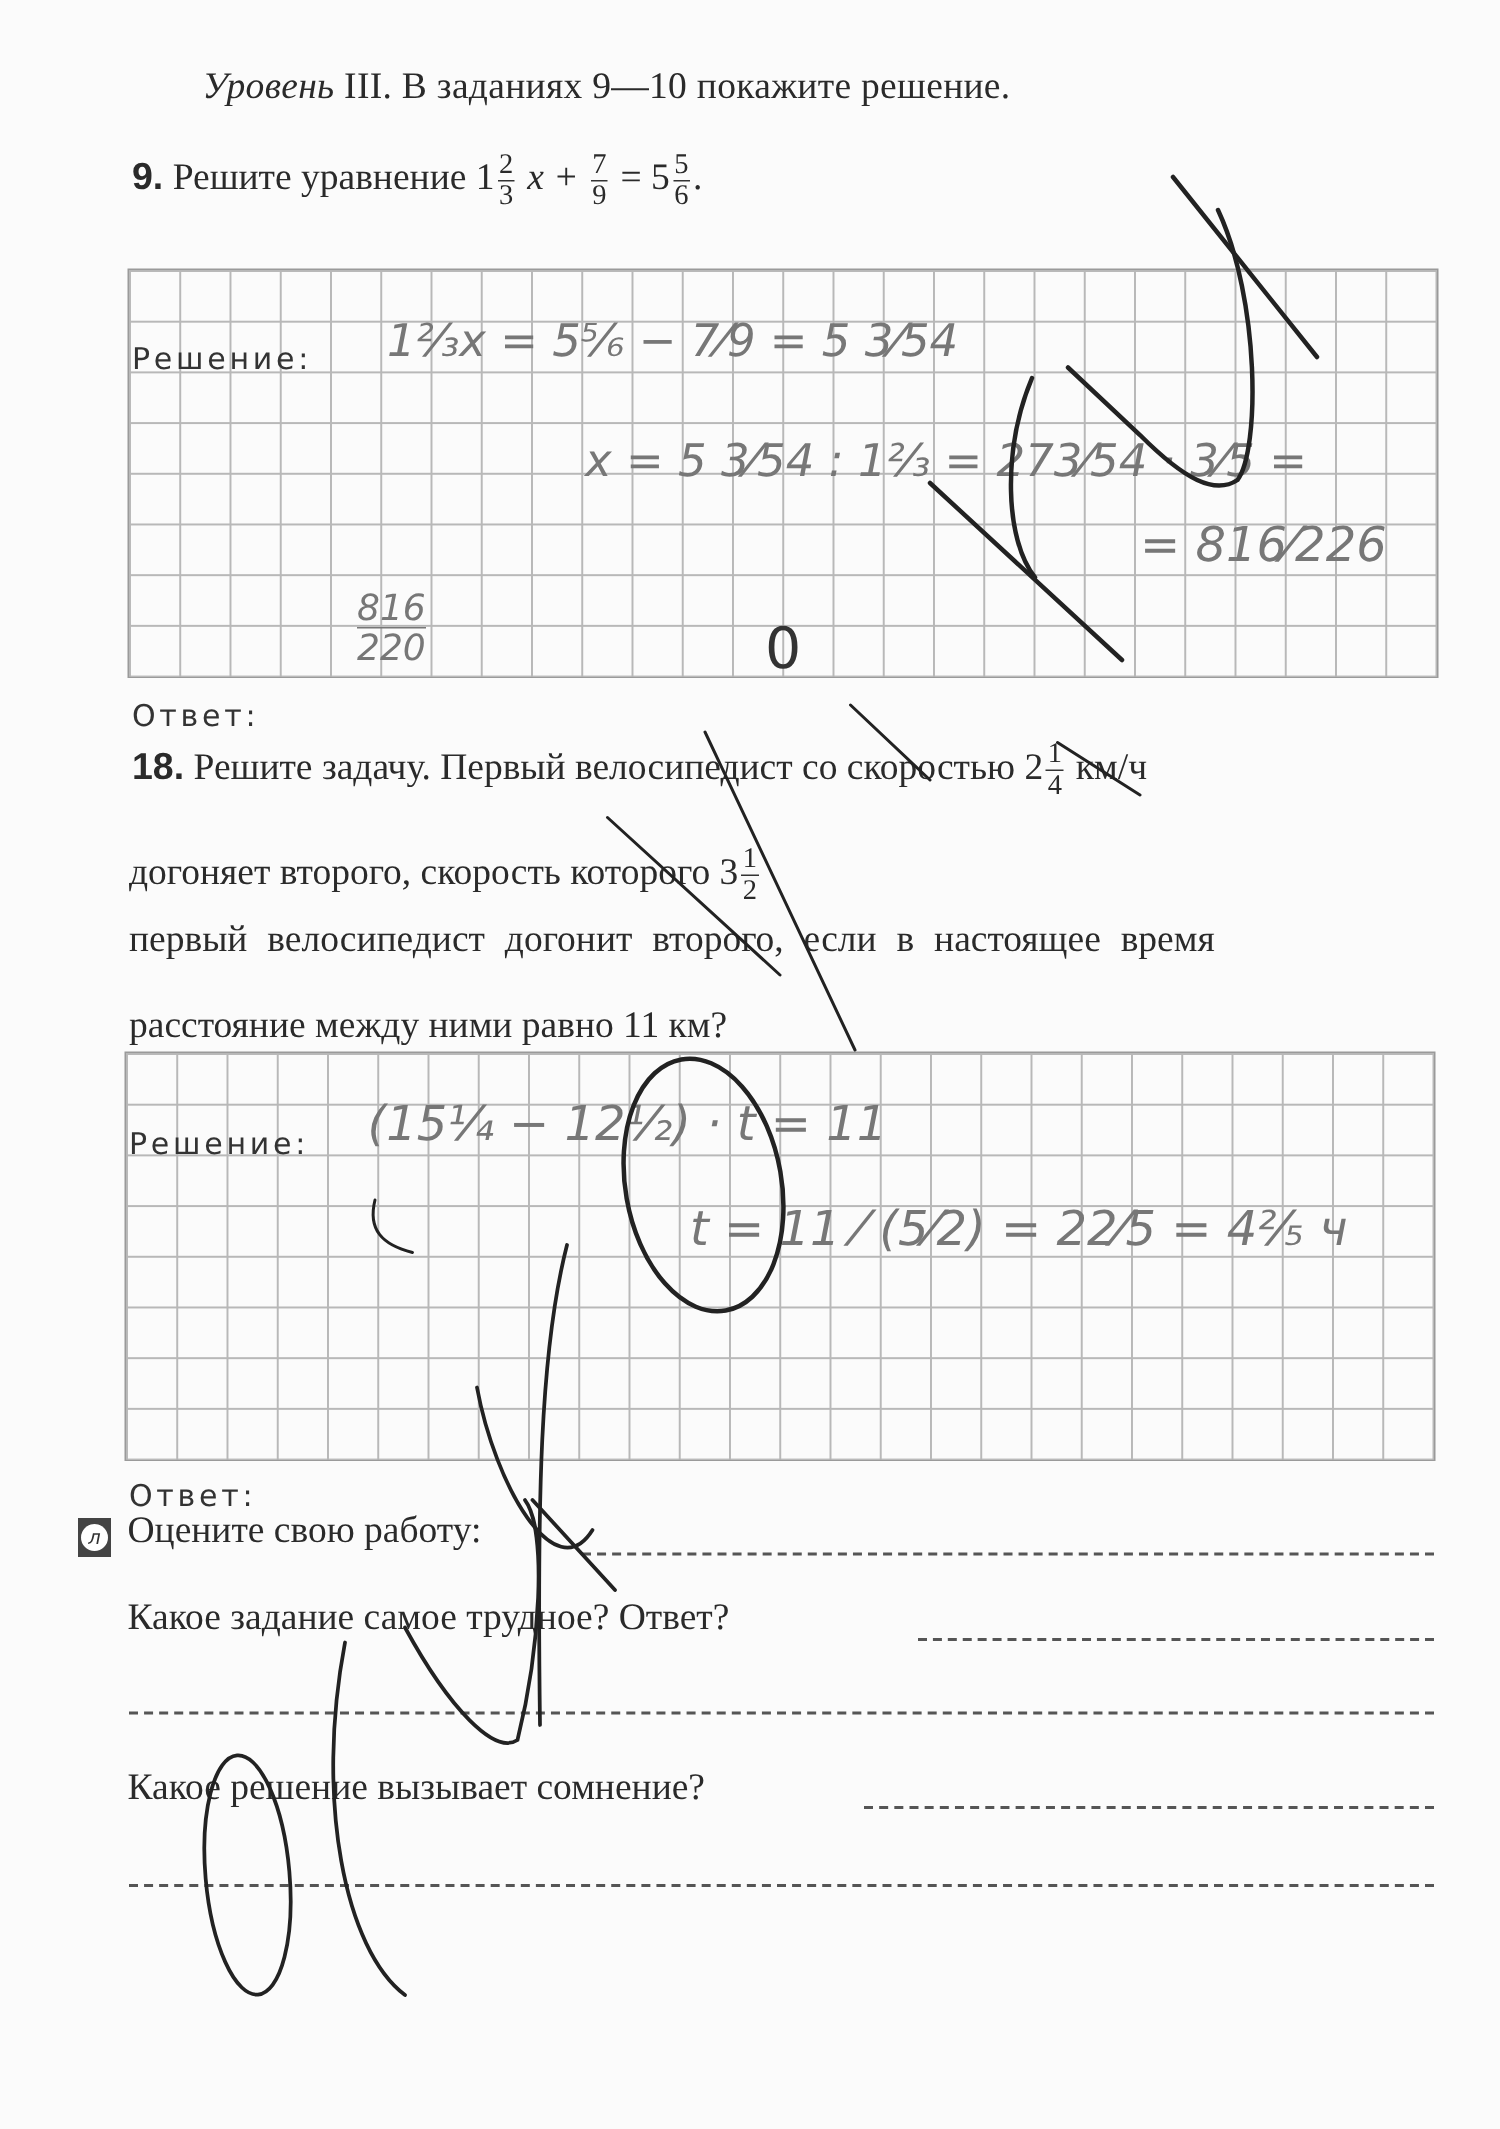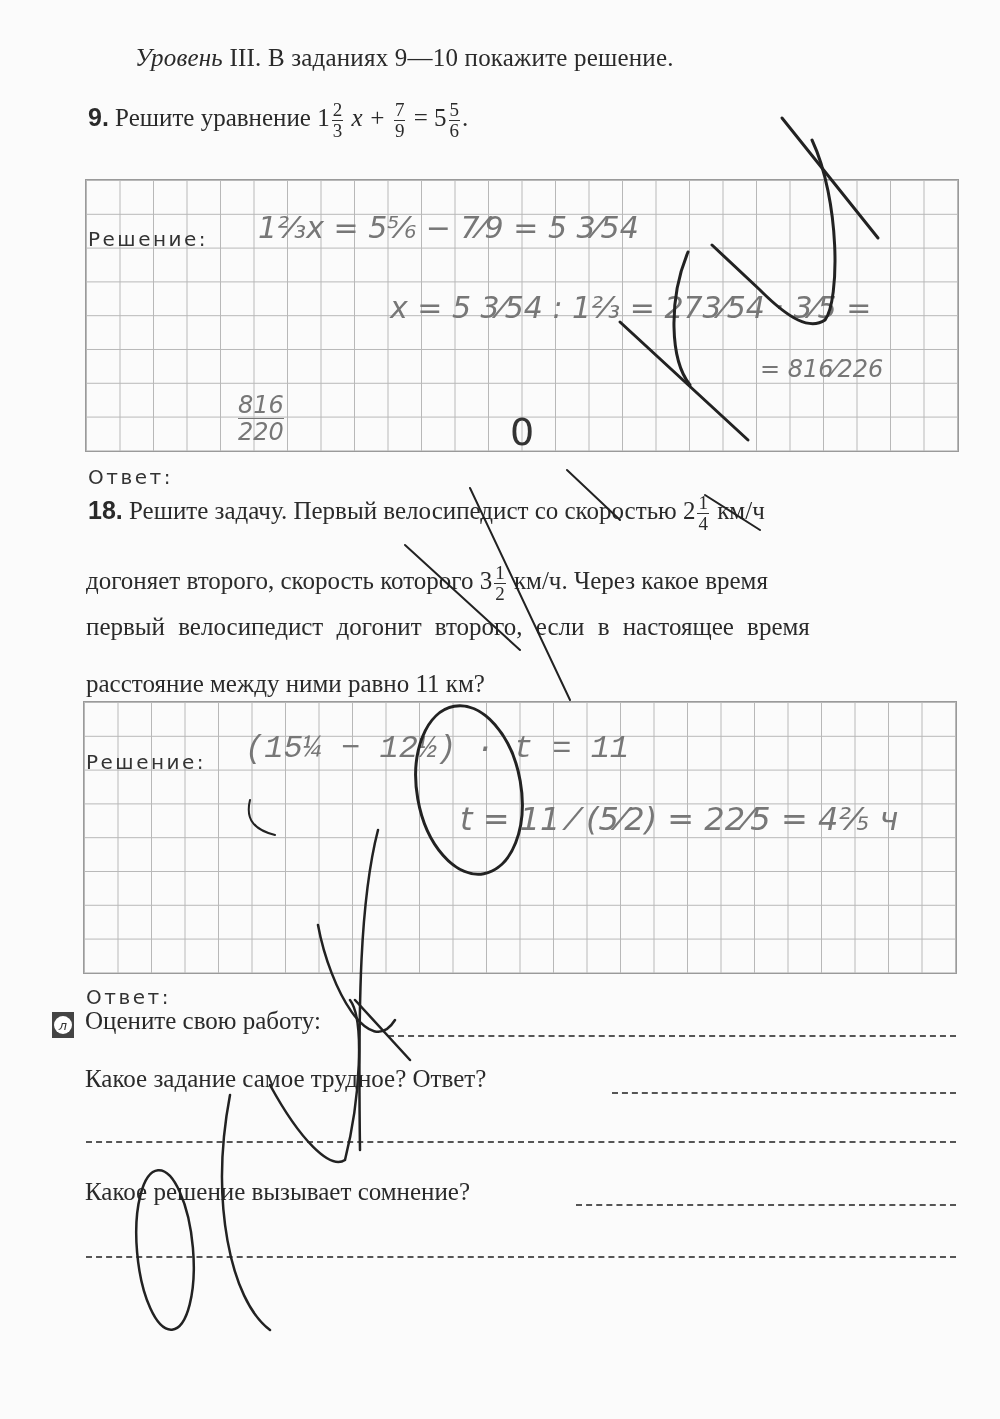--- a/index.html
+++ b/index.html
@@ -55,21 +55,21 @@
       <span class="n">5</span>
       <span>6</span>
     </span><span>.</span>
 </div>
 
 <div class="grid" style="left:85px;top:179px;width:872px;height:271px;"></div>
 <div class="glabel" style="left:88px;top:186px;">Решение:</div>
 <div class="glabel" style="left:88px;top:424px;">Ответ:</div>
 <div class="abs hand" style="left:258px;top:210px;font-size:30px;">1⅔x = 5⅚ − 7⁄9 = 5 3⁄54</div>
 <div class="abs hand" style="left:390px;top:290px;font-size:30px;">x = 5 3⁄54 : 1⅔ = 273⁄54 · 3⁄5 =</div>
-<div class="abs hand" style="left:760px;top:355px;font-size:24px;">= 816⁄226</div>
+<div class="abs hand" style="left:760px;top:344px;font-size:32px;">= 816⁄226</div>
 <div class="abs hand" style="left:238px;top:392px;font-size:24px;line-height:26px;text-align:right;">
   <div style="border-bottom:1.5px solid #777;">816</div>
   <div>220</div>
 </div>
 <div class="abs sans" style="left:510px;top:410px;font-size:38px;color:#333;">0</div>
 
 <div class="abs task-line" style="left:88px;top:493px;">
   <span class="num">18.</span>
   <span>Решите задачу. Первый велосипедист со скоростью</span>
   <span>2</span><span class="frac">
@@ -77,29 +77,28 @@
       <span>4</span>
     </span>
   <span>км/ч</span>
 </div>
 <div class="abs task-line" style="left:86px;top:563px;">
   <span>догоняет второго, скорость которого</span>
   <span>3</span><span class="frac">
       <span class="n">1</span>
       <span>2</span>
     </span>
-  <span>км/ч. Через какое время</span>
 </div>
 <div class="abs task-line" style="left:86px;top:613px;word-spacing:7px;">первый велосипедист догонит второго, если в настоящее время</div>
 <div class="abs task-line" style="left:86px;top:648px;margin-top:22px;">расстояние между ними равно 11 км?</div>
 
 <div class="grid" style="left:83px;top:701px;width:872px;height:271px;"></div>
 <div class="glabel" style="left:86px;top:709px;">Решение:</div>
 <div class="glabel" style="left:86px;top:944px;">Ответ:</div>
-<div class="abs hand" style="left:245px;top:730px;font-size:32px;font-family:Liberation Mono, monospace;">(15¼ − 12½) · t = 11</div>
+<div class="abs hand" style="left:245px;top:730px;font-size:32px;">(15¼ − 12½) · t = 11</div>
 <div class="abs hand" style="left:460px;top:800px;font-size:32px;">t = 11 ⁄ (5⁄2) = 22⁄5 = 4⅖ ч</div>
 
 <div class="badge">
     <span>л</span>
   </div>
 <div class="abs eval-text" style="left:85px;top:1007px;">Оцените свою работу:</div>
 <div class="dash" style="left:388px;top:1035px;width:568px;"></div>
 <div class="abs eval-text" style="left:85px;top:1065px;">Какое задание самое трудное? Ответ?</div>
 <div class="dash" style="left:612px;top:1092px;width:344px;"></div>
 <div class="dash" style="left:86px;top:1141px;width:870px;"></div>

